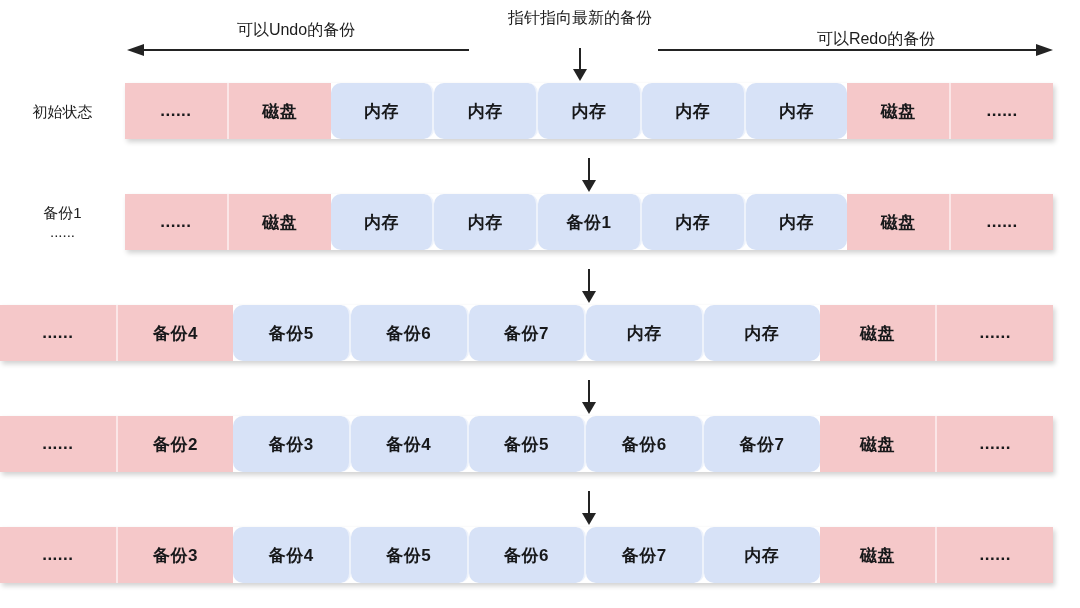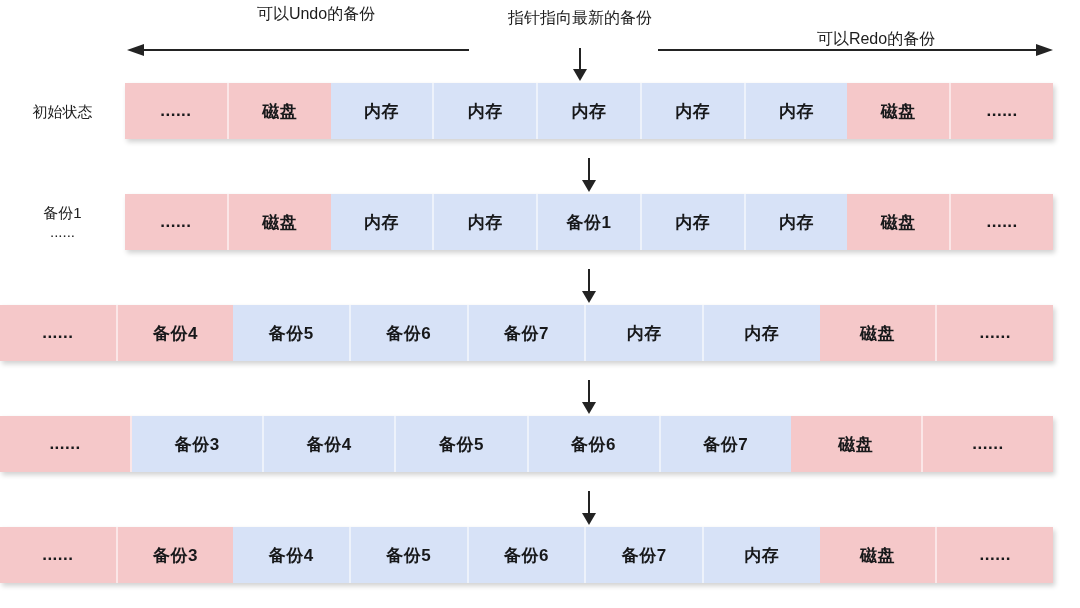--- a/index.html
+++ b/index.html
@@ -18,21 +18,21 @@
   }
 
   
   .ann {
     position: absolute;
     font-size: 16px;
     color: #1c1c1c;
     transform: translateX(-50%);
     white-space: nowrap;
   }
-  .undo-text  { left: 296px; top: 4px; margin-left: 20px; }
+  .undo-text  { left: 296px; top: 20px; }
   .pointer-text { left: 580px; top: 8px; }
   .redo-text  { left: 876px; top: 29px; }
 
   .h-arrow { position: absolute; color: var(--ink); display: block; }
   .undo-arrow { left: 127px; top: 43px; }
   .redo-arrow { left: 658px; top: 43px; }
   .pointer-arrow {
     position: absolute; left: 580px; top: 48px;
     transform: translateX(-50%); color: var(--ink); display: block;
   }
@@ -56,21 +56,21 @@
     display: flex;
     box-shadow: 2px 3px 5px rgba(0,0,0,0.18);
   }
   .cell {
     flex: 1;
     display: flex; align-items: center; justify-content: center;
     font-size: 17px; font-weight: 700; color: #17181a;
     letter-spacing: 0.5px;
   }
   .cell.disk { background: var(--disk-bg); }
-  .cell.mem  { background: var(--mem-bg); }
+  .cell.mem  { background: var(--mem-bg); border-radius: 10px; }
   .cell.div  { border-right: 2px solid rgba(255,255,255,0.55); }
 
   .arrow-row {
     height: 55px;
     margin-left: 125px;
     width: 928px;
     display: flex; justify-content: center; align-items: flex-end;
     padding-bottom: 2px;
   }
   .v-arrow { color: var(--ink); display: block; }
@@ -168,20 +168,21 @@
   <div class="arrow-row">
     <svg class="v-arrow" width="18" height="34" viewBox="0 0 18 34">
       <line x1="9" y1="0" x2="9" y2="24" stroke="currentColor" stroke-width="2"></line>
       <polygon points="9,34 2,22 16,22" fill="currentColor"></polygon>
     </svg>
   </div>
 
   <div class="row-block">
     <div class="cells">
           <div class="cell disk div">......</div>
+          <div class="cell disk">备份2</div>
           <div class="cell mem div">备份3</div>
           <div class="cell mem div">备份4</div>
           <div class="cell mem div">备份5</div>
           <div class="cell mem div">备份6</div>
           <div class="cell mem">备份7</div>
           <div class="cell disk div">磁盘</div>
           <div class="cell disk">......</div>
         </div>
   </div>
 

